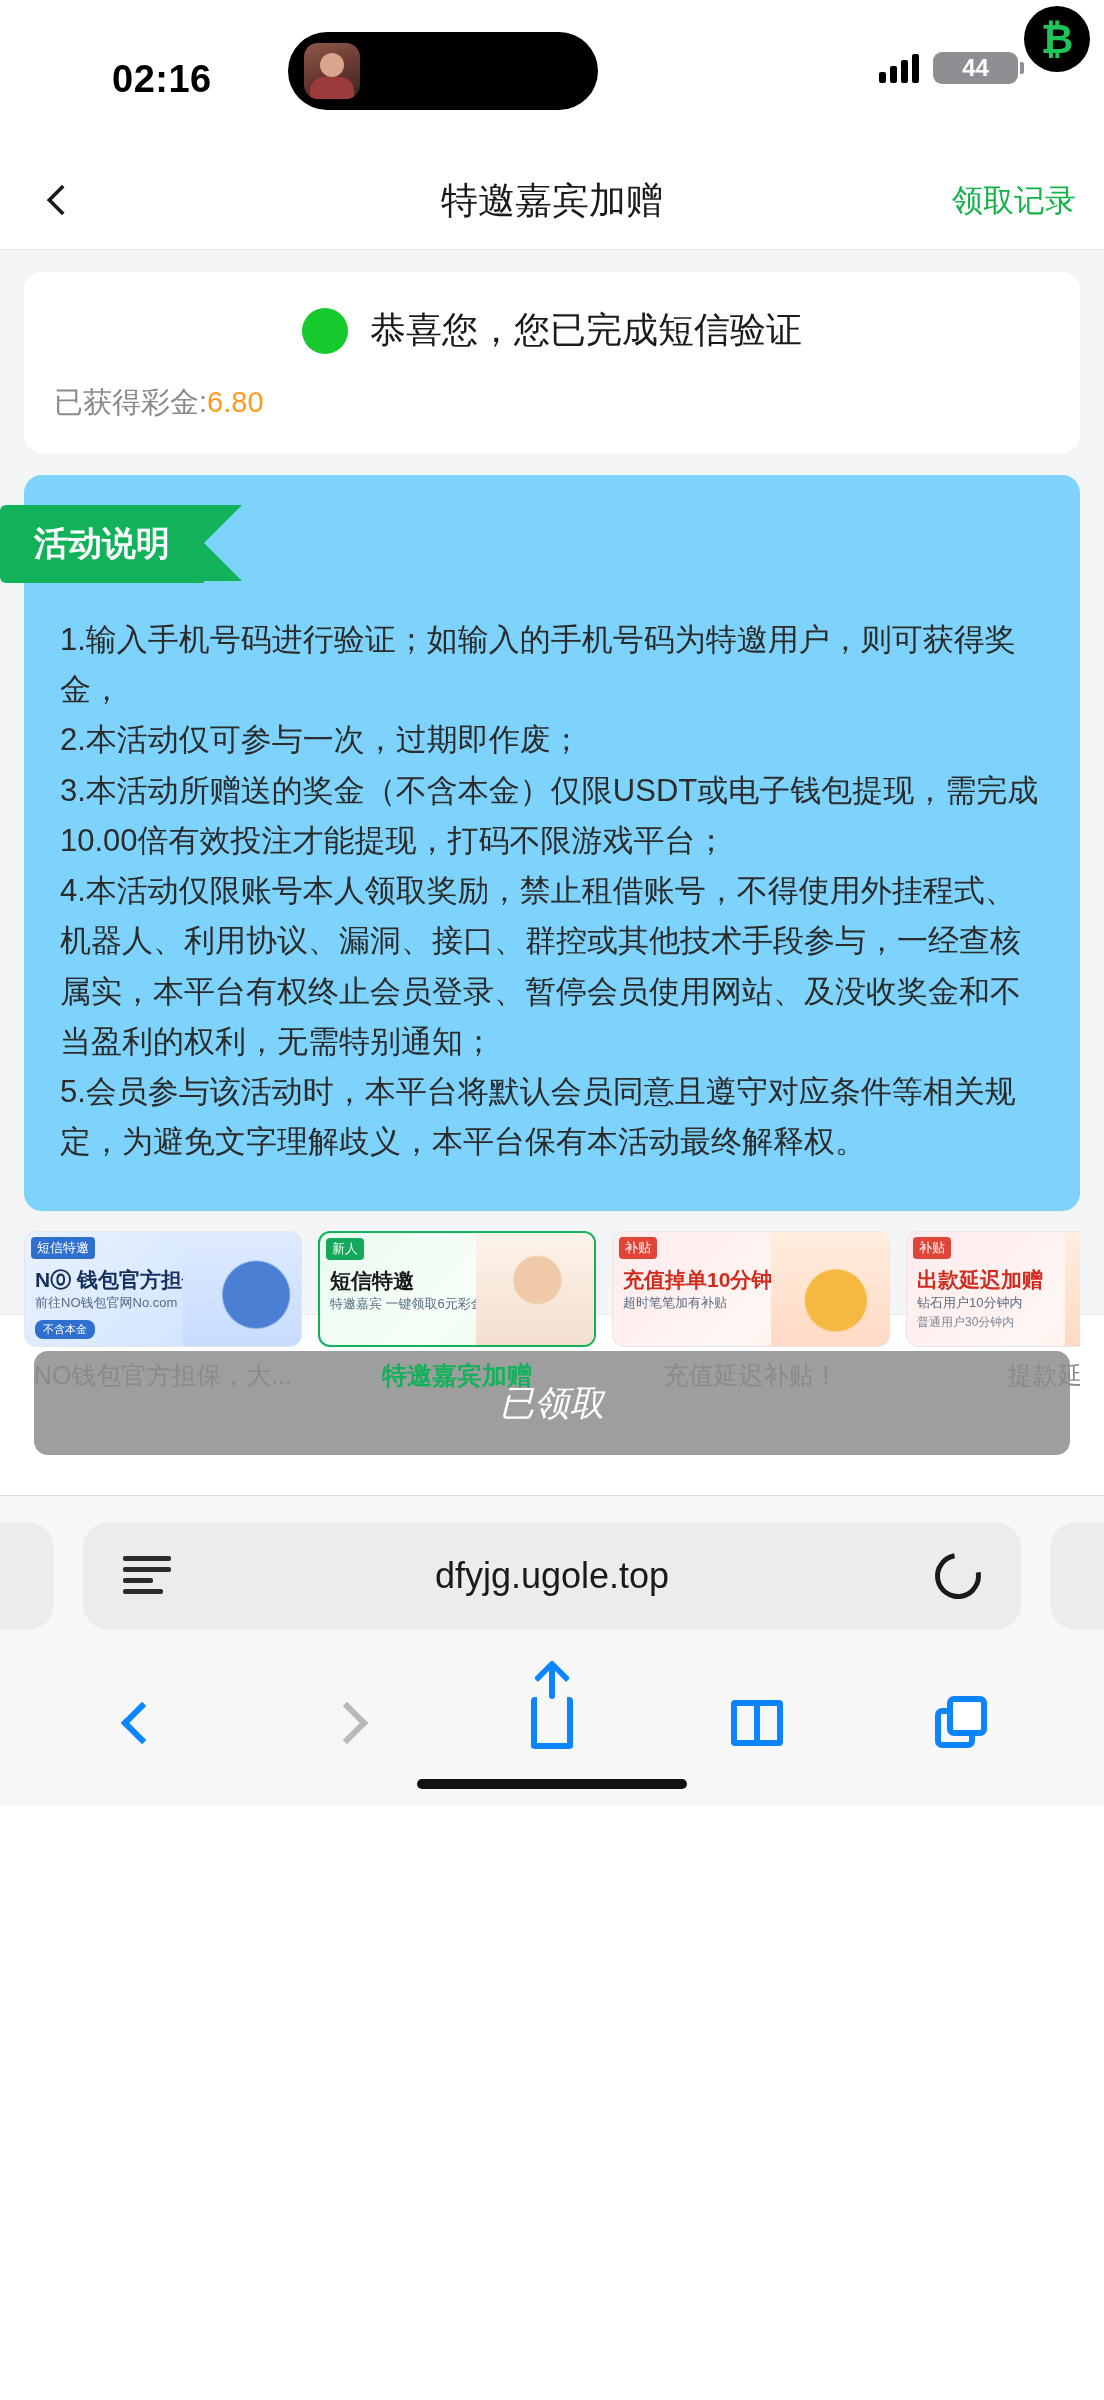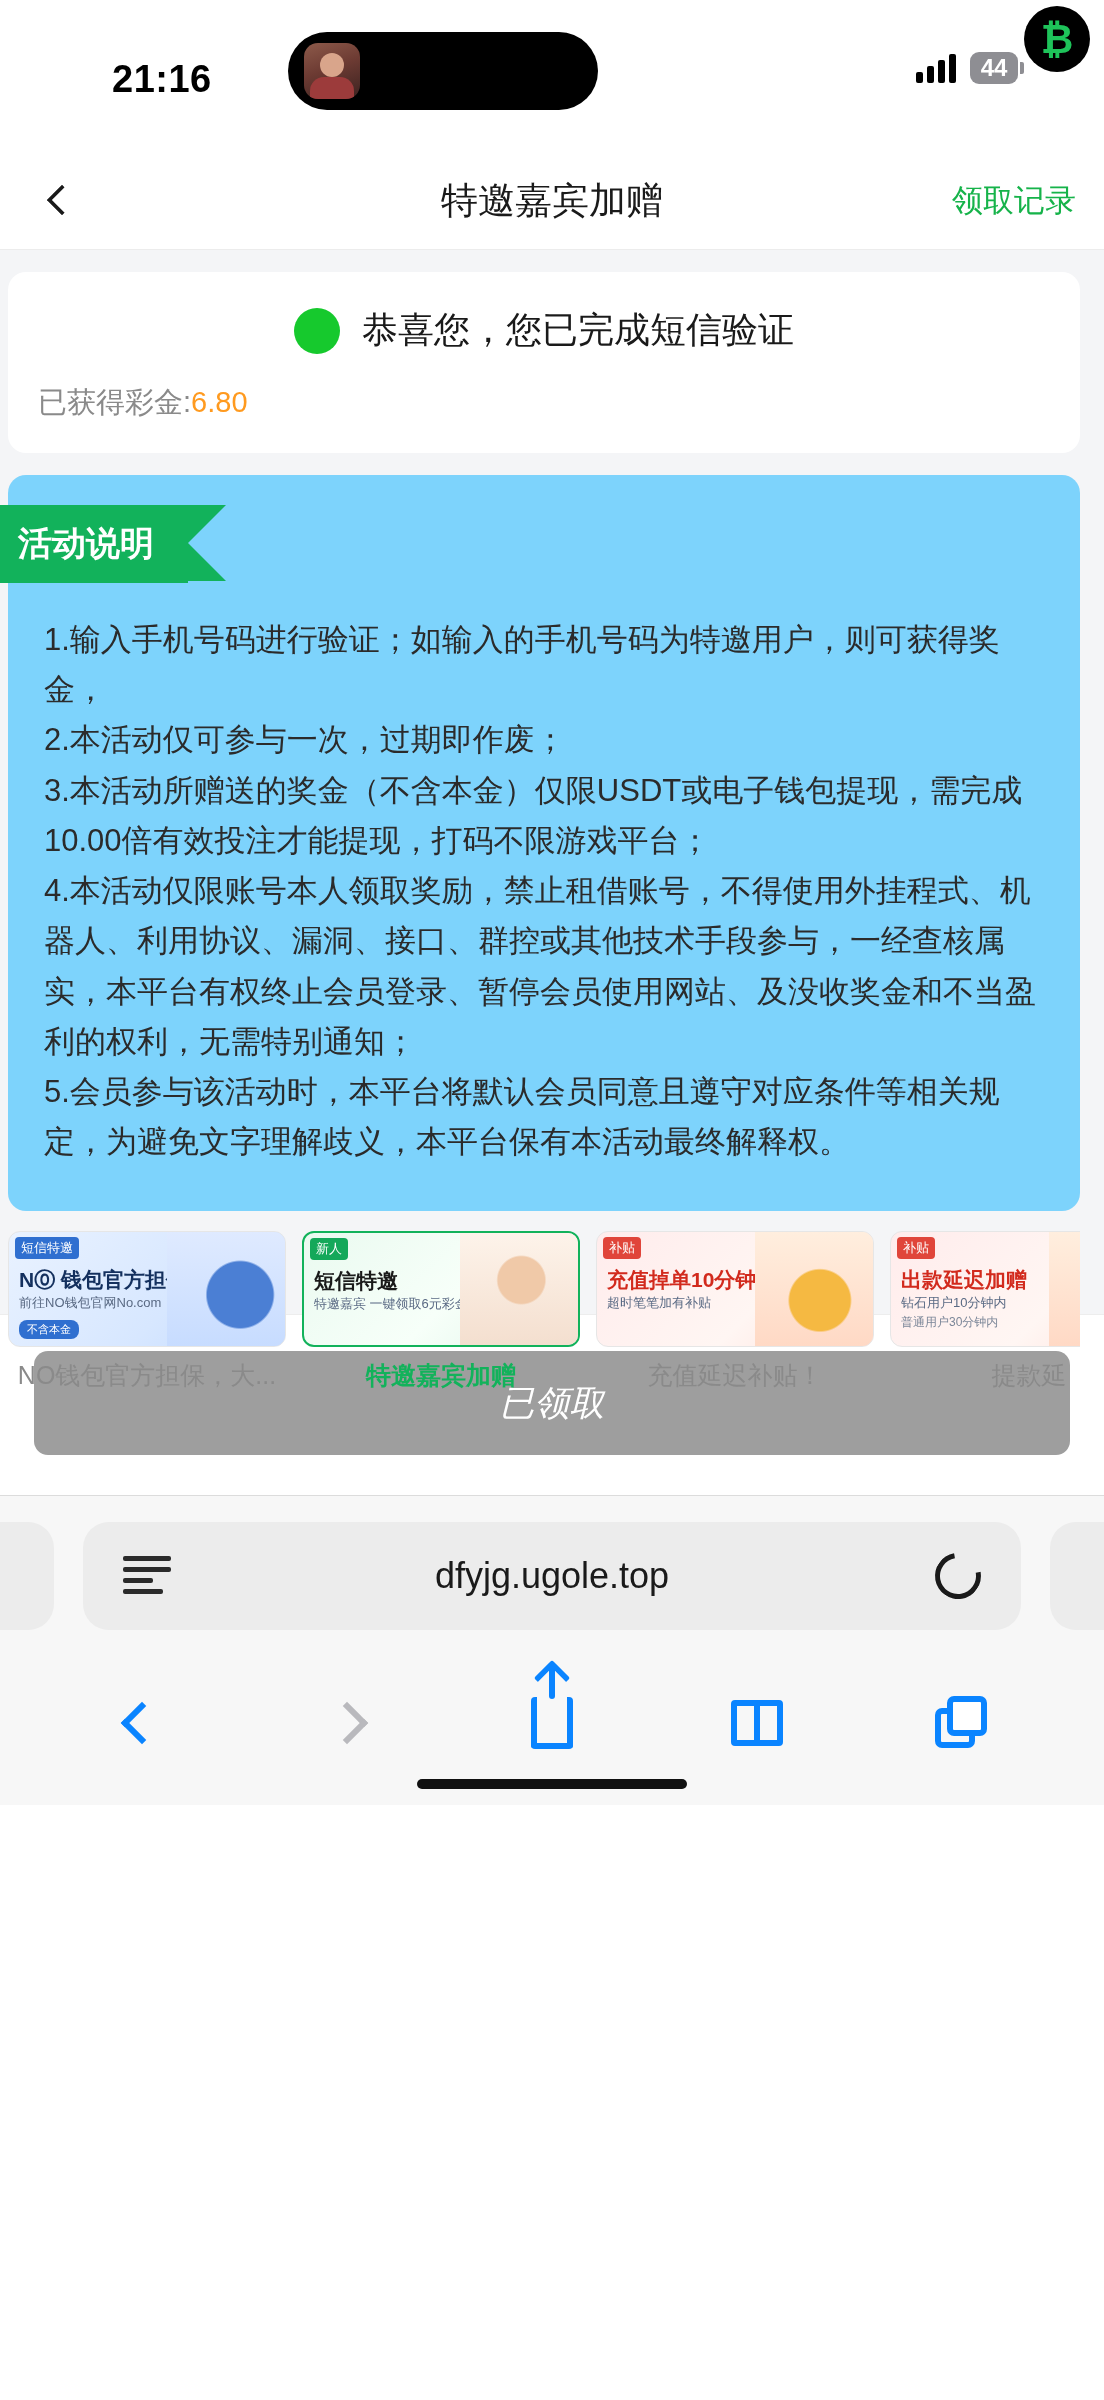--- a/index.html
+++ b/index.html
@@ -73,21 +73,21 @@
     right: 86px; top: 52px;
     display: flex; align-items: center; gap: 14px;
   }
   .signal { display: flex; align-items: flex-end; gap: 4px; height: 30px; }
   .signal i { display: block; width: 7px; background: #000; border-radius: 2px; }
   .signal i:nth-child(1) { height: 11px; }
   .signal i:nth-child(2) { height: 17px; }
   .signal i:nth-child(3) { height: 23px; }
   .signal i:nth-child(4) { height: 29px; }
   .battery {
-    width: 48px; height: 32px;
+    width: 85px; height: 32px;
     background: #8e8e93;
     border-radius: 9px;
     color: #fff;
     font-size: 24px; font-weight: 700;
     display: flex; align-items: center; justify-content: center;
     position: relative;
   }
   .battery:after {
     content: "";
     position: absolute; right: -6px; top: 10px;
@@ -126,21 +126,21 @@
   .nav-right {
     position: absolute;
     right: 28px; top: 30px;
     font-size: 31px;
     color: #16b34a;
   }
 
   
   .page {
     background: #f4f5f7;
-    padding: 22px 24px 0 8px;
+    padding: 22px 24px 0 24px;
     height: 1064px;
   }
 
   .card {
     background: #fff;
     border-radius: 18px;
     padding: 34px 30px 30px 30px;
     margin-bottom: 22px;
   }
   .congrats-row {
@@ -399,21 +399,21 @@
     bottom: 16px;
     width: 270px; height: 10px;
     background: #111;
     border-radius: 6px;
   }
 </style>
 </head>
 <body>
 
 <div class="statusbar">
-  <div class="status-time">21:16</div>
+  <div class="status-time">02:16</div>
 
   <div class="dynamic-island">
     <div class="island-avatar"></div>
   </div>
 
   <div class="island-badge">
     <span class="glyph">₿</span>
   </div>
 
   <div class="right-status">

